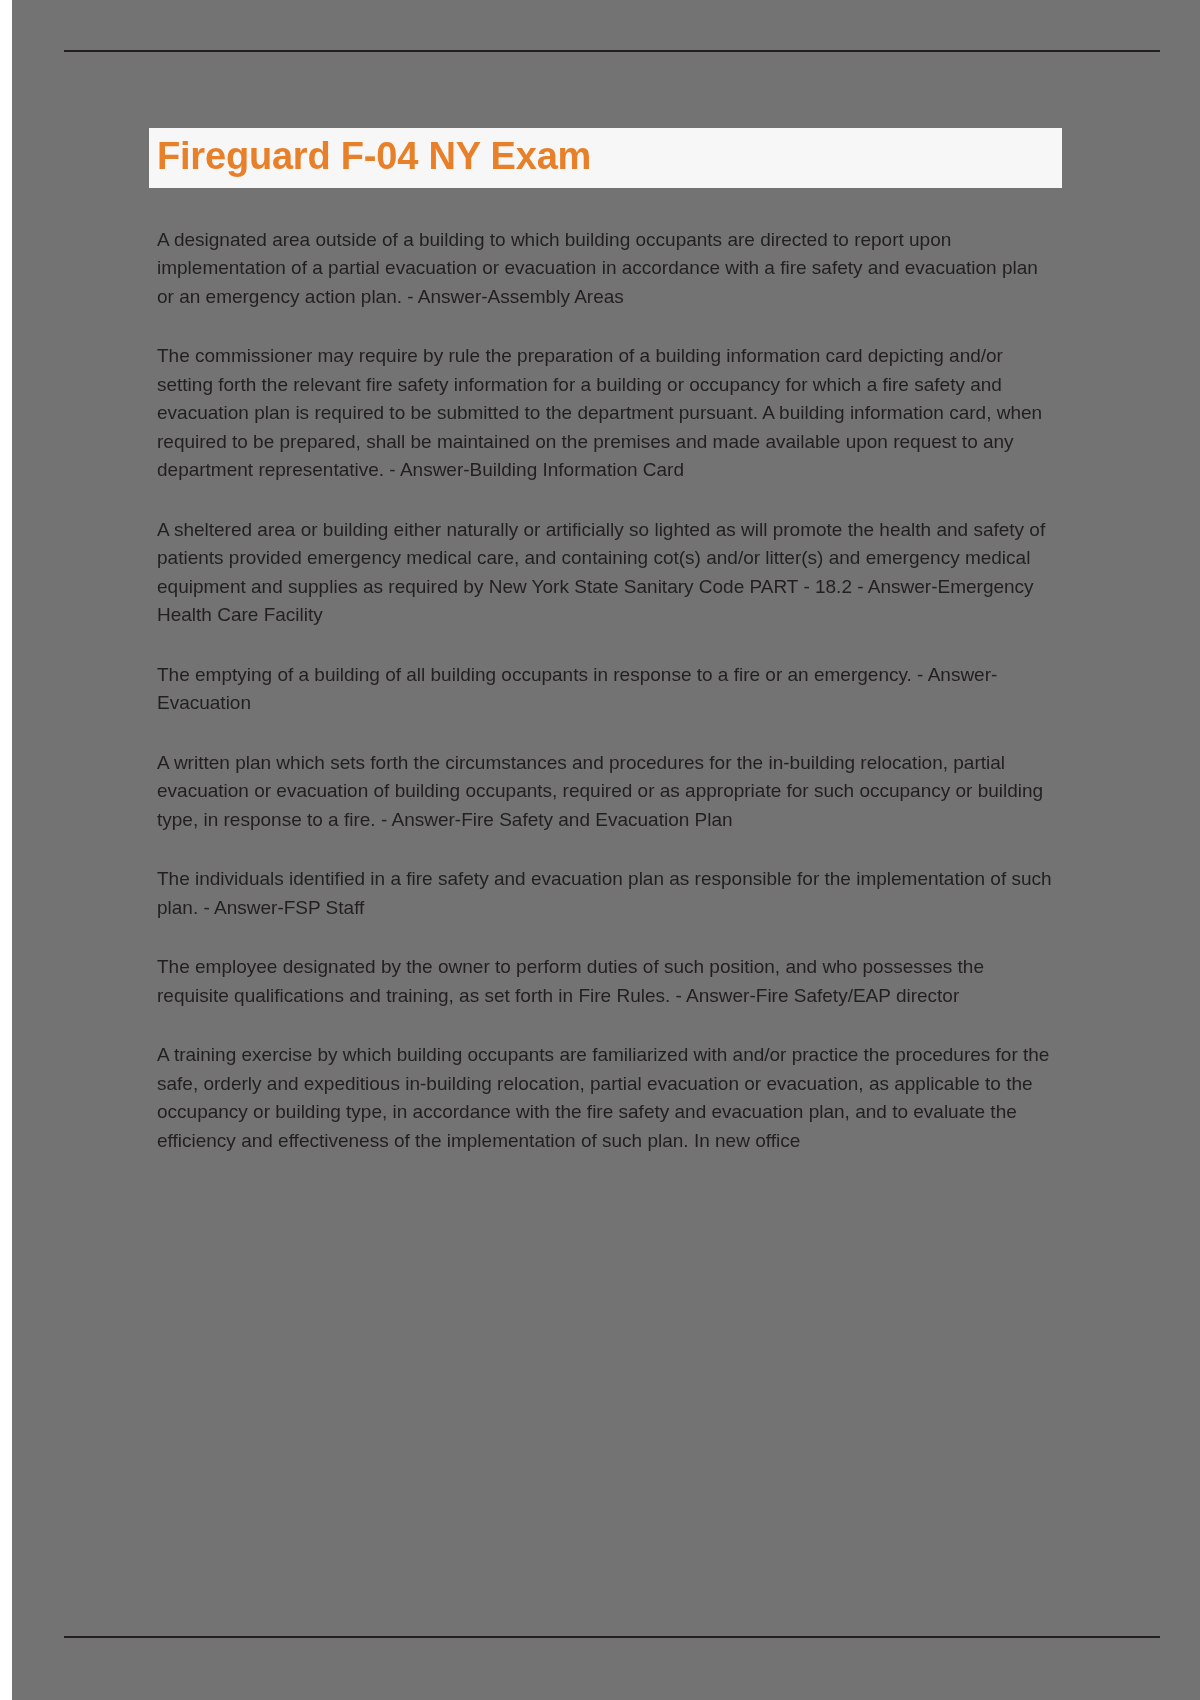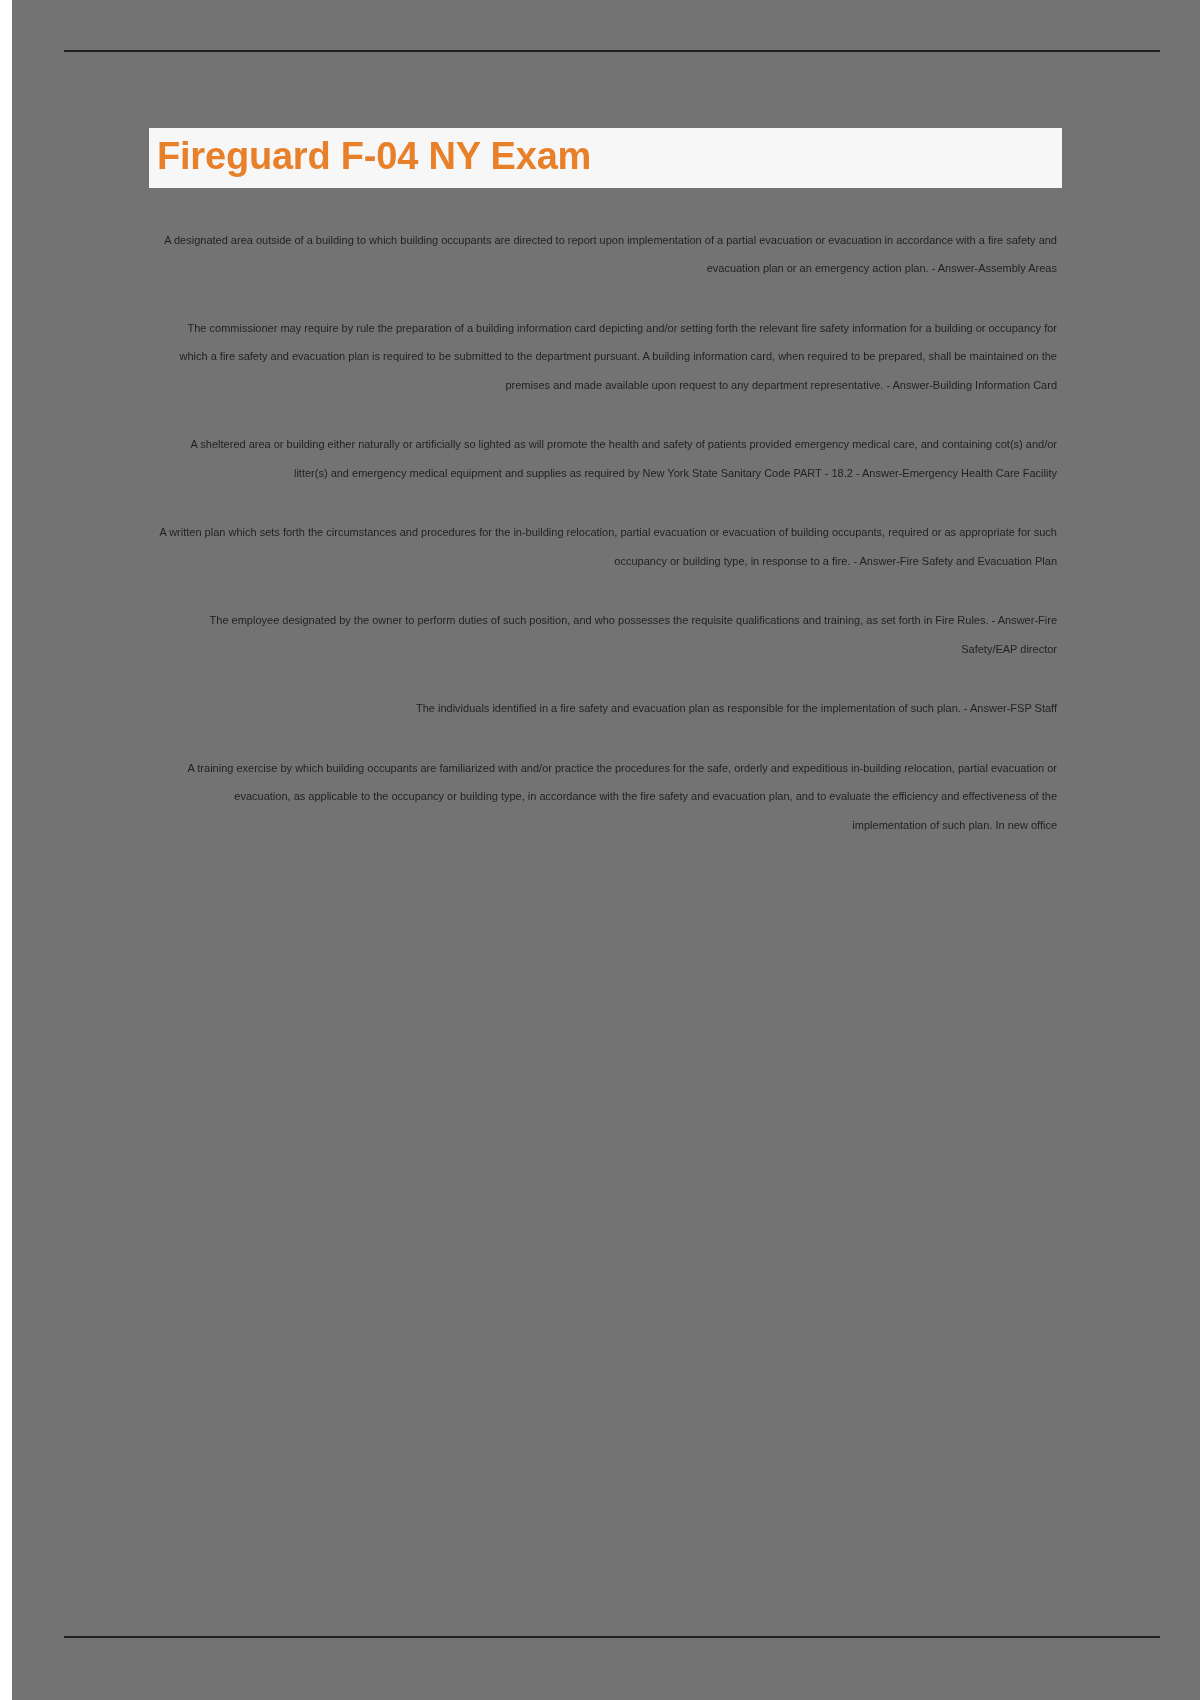--- a/index.html
+++ b/index.html
@@ -51,26 +51,25 @@
   .doc-title {
     font-size: 38px;
     font-weight: bold;
     color: #e8802a;
     letter-spacing: -0.2px;
     line-height: 1.1;
     margin: 0;
   }
 
   .body-block {
-    font-size: 11px;
+    font-size: 19px;
     line-height: 28.5px;
     color: #231f20;
     width: 900px;
     margin: 0;
-    text-align: right;
   }
   .qa {
     margin-top: 31px;
   }
   .qa:first-of-type {
     margin-top: 38px;
   }
   .spacer-bottom {
     height: 60px;
   }
@@ -84,23 +83,24 @@
 
   <div class="content">
 
     <div class="title-band">
       <h1 class="doc-title">Fireguard F-04 NY Exam</h1>
     </div>
 
     <p class="body-block qa">A designated area outside of a building to which building occupants are directed to report upon implementation of a partial evacuation or evacuation in accordance with a fire safety and evacuation plan or an emergency action plan. - Answer-Assembly Areas</p>
     <p class="body-block qa">The commissioner may require by rule the preparation of a building information card depicting and/or setting forth the relevant fire safety information for a building or occupancy for which a fire safety and evacuation plan is required to be submitted to the department pursuant. A building information card, when required to be prepared, shall be maintained on the premises and made available upon request to any department representative. - Answer-Building Information Card</p>
     <p class="body-block qa">A sheltered area or building either naturally or artificially so lighted as will promote the health and safety of patients provided emergency medical care, and containing cot(s) and/or litter(s) and emergency medical equipment and supplies as required by New York State Sanitary Code PART - 18.2 - Answer-Emergency Health Care Facility</p>
+    <p class="body-block qa">The emptying of a building of all building occupants in response to a fire or an emergency. - Answer-Evacuation</p>
     <p class="body-block qa">A written plan which sets forth the circumstances and procedures for the in-building relocation, partial evacuation or evacuation of building occupants, required or as appropriate for such occupancy or building type, in response to a fire. - Answer-Fire Safety and Evacuation Plan</p>
+    <p class="body-block qa">The individuals identified in a fire safety and evacuation plan as responsible for the implementation of such plan. - Answer-FSP Staff</p>
     <p class="body-block qa">The employee designated by the owner to perform duties of such position, and who possesses the requisite qualifications and training, as set forth in Fire Rules. - Answer-Fire Safety/EAP director</p>
-    <p class="body-block qa">The individuals identified in a fire safety and evacuation plan as responsible for the implementation of such plan. - Answer-FSP Staff</p>
     <p class="body-block qa">A training exercise by which building occupants are familiarized with and/or practice the procedures for the safe, orderly and expeditious in-building relocation, partial evacuation or evacuation, as applicable to the occupancy or building type, in accordance with the fire safety and evacuation plan, and to evaluate the efficiency and effectiveness of the implementation of such plan. In new office</p>
 
     <div class="spacer-bottom"></div>
   </div>
 
   <div class="rule bottom"></div>
 
 </div>
 
 </body></html>

